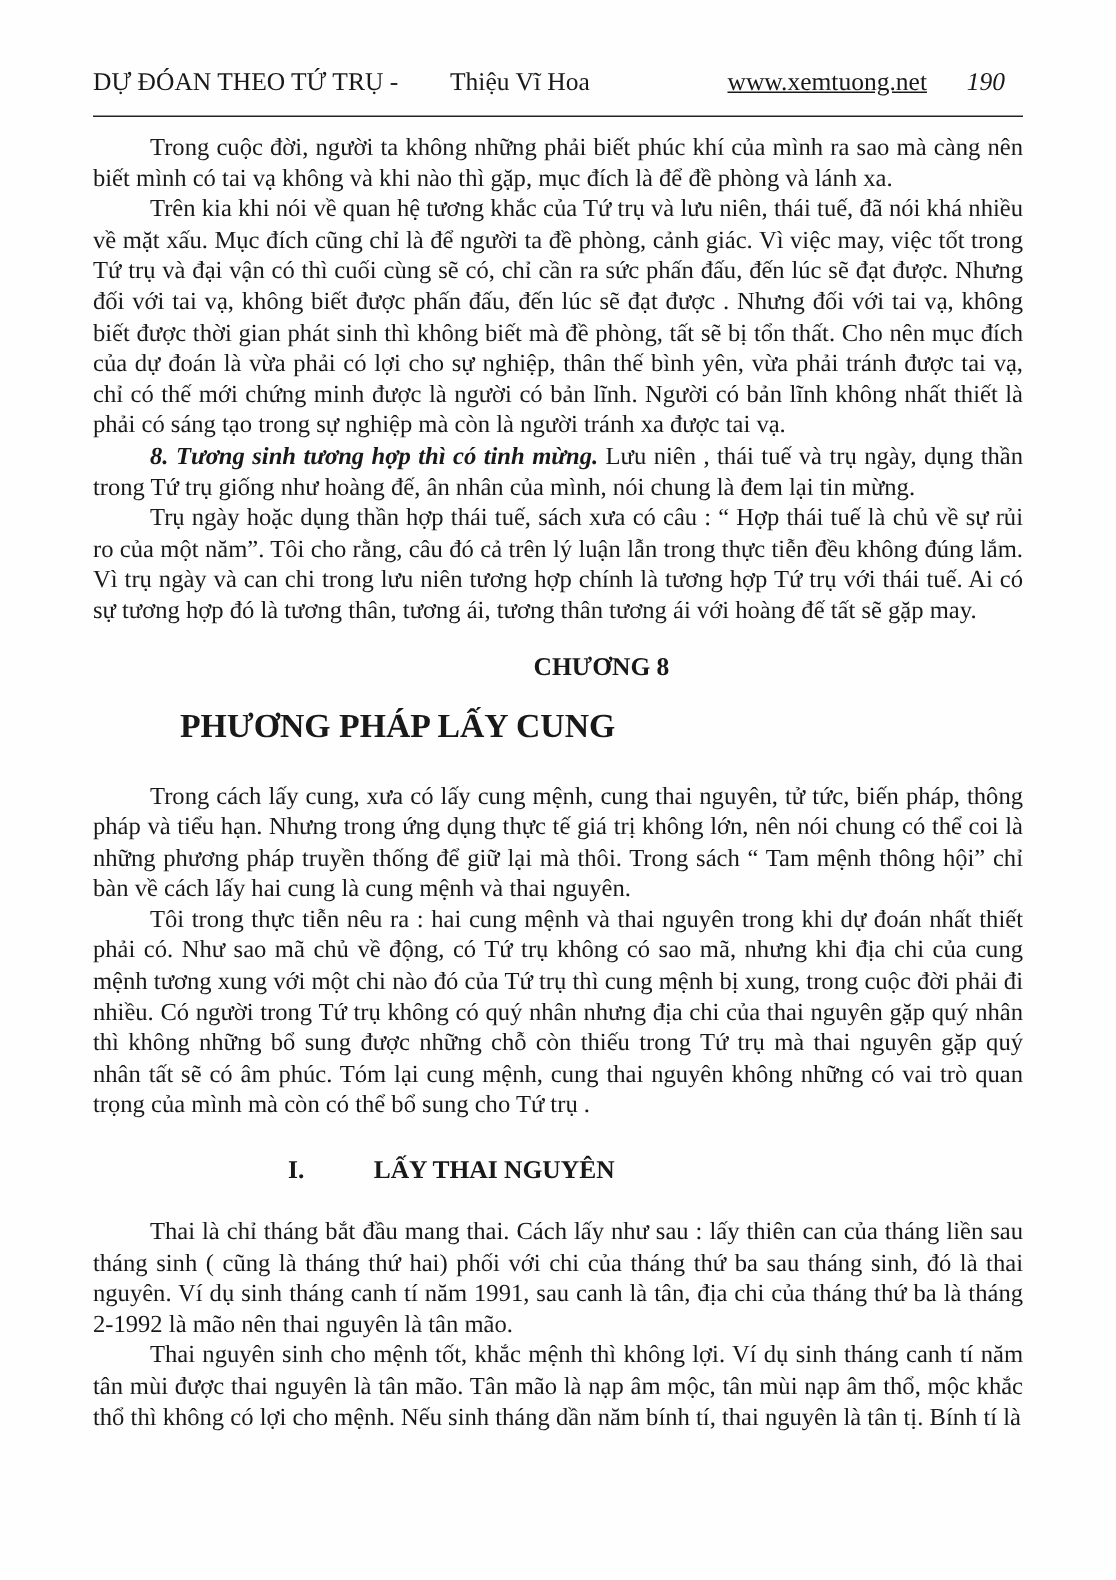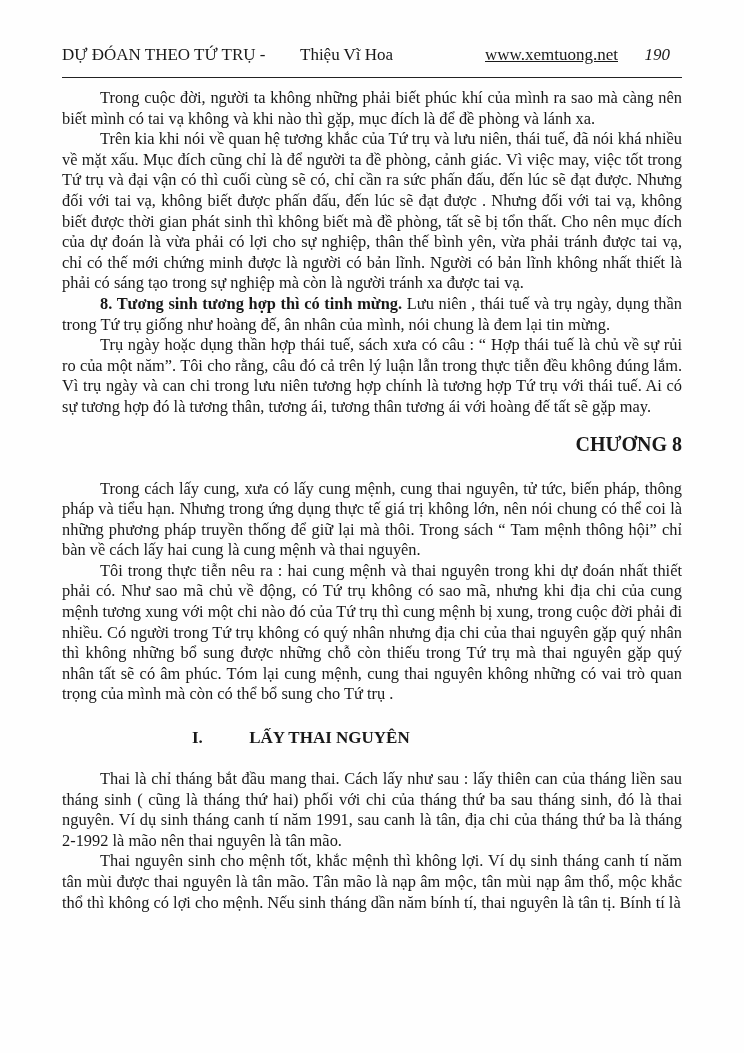--- a/index.html
+++ b/index.html
@@ -40,28 +40,28 @@
     margin-top: 10px;
     font-size: 16.4px;
     line-height: 20.6px;
     text-align: justify;
   }
   .content p {
     margin: 0;
     text-indent: 38px;
   }
   .content p.after-heading { margin-top: 12px; }
-  b.run-in { font-weight: bold; }
+  b.run-in { font-weight: bold; font-style: italic; }
   
   .chapter-label {
     margin: 16px 0 0 58px;
     font-weight: bold;
-    font-size: 20px;
+    font-size: 17px;
     line-height: 21px;
-    text-align: right;
+    text-align: center;
   }
   .chapter-title {
     margin: 15px 0 0 58px;
     font-weight: bold;
     font-size: 22.5px;
     line-height: 27px;
     text-align: left;
   }
   .sp-before { margin-top: 24px !important; }
   
@@ -94,20 +94,21 @@
     <p>Trong cuộc đời, người ta không những phải biết phúc khí của mình ra sao mà càng nên biết mình có tai vạ không và khi nào thì gặp, mục đích là để đề phòng và lánh xa.</p>
 
     <p>Trên kia khi nói về quan hệ tương khắc của Tứ trụ và lưu niên, thái tuế, đã nói khá nhiều về mặt xấu. Mục đích cũng chỉ là để người ta đề phòng, cảnh giác. Vì việc may, việc tốt trong Tứ trụ và đại vận có thì cuối cùng sẽ có, chỉ cần ra sức phấn đấu, đến lúc sẽ đạt được. Nhưng đối với tai vạ, không biết được phấn đấu, đến lúc sẽ đạt được . Nhưng đối với tai vạ, không biết được thời gian phát sinh thì không biết mà đề phòng, tất sẽ bị tổn thất. Cho nên mục đích của dự đoán là vừa phải có lợi cho sự nghiệp, thân thế bình yên, vừa phải tránh được tai vạ, chỉ có thế mới chứng minh được là người có bản lĩnh. Người có bản lĩnh không nhất thiết là phải có sáng tạo trong sự nghiệp mà còn là người tránh xa được tai vạ.</p>
 
     <p><b class="run-in">8. Tương sinh tương hợp thì có tinh mừng.</b><span>  Lưu niên , thái tuế và trụ ngày, dụng thần trong Tứ trụ giống như hoàng đế, ân nhân của mình, nói chung là đem lại tin mừng.</span></p>
 
     <p>Trụ ngày hoặc dụng thần hợp thái tuế, sách xưa có câu : “ Hợp thái tuế là chủ về sự rủi ro của một năm”. Tôi cho rằng, câu đó cả trên lý luận lẫn trong thực tiễn đều không đúng lắm. Vì trụ ngày và can chi trong lưu niên tương hợp chính là tương hợp Tứ trụ với thái tuế. Ai có sự tương hợp đó là tương thân, tương ái, tương thân tương ái với hoàng đế tất sẽ gặp may.</p>
 
     <div class="chapter-label">CHƯƠNG 8</div>
 
+    <div class="chapter-title">PHƯƠNG PHÁP LẤY CUNG</div>
 
     <p class="sp-before">Trong cách lấy cung, xưa có lấy cung mệnh, cung thai nguyên, tử tức, biến pháp, thông pháp và tiểu hạn. Nhưng trong ứng dụng thực tế giá trị không lớn, nên nói chung có thể coi là những phương pháp truyền thống để giữ lại mà thôi. Trong sách “ Tam mệnh thông hội” chỉ bàn về cách  lấy hai cung là cung mệnh và thai nguyên.</p>
 
     <p>Tôi trong thực tiễn nêu ra : hai cung mệnh và thai nguyên trong khi dự đoán nhất thiết phải có. Như sao mã chủ về động, có Tứ trụ không có sao mã, nhưng khi địa chi của cung mệnh tương xung với một chi nào đó của Tứ trụ thì cung mệnh bị xung, trong cuộc đời phải đi nhiều. Có người trong Tứ trụ không có quý nhân nhưng địa chi của thai nguyên gặp quý nhân thì không những bổ sung được những chỗ còn thiếu trong Tứ trụ mà thai nguyên gặp quý nhân tất sẽ có âm phúc. Tóm lại cung mệnh, cung thai nguyên không những có vai trò quan trọng của mình mà còn có thể bổ sung cho Tứ trụ .</p>
 
     <div class="section-heading">
       <span class="sec-num">I.</span>
       <span class="sec-title">LẤY THAI NGUYÊN</span>
     </div>
 

